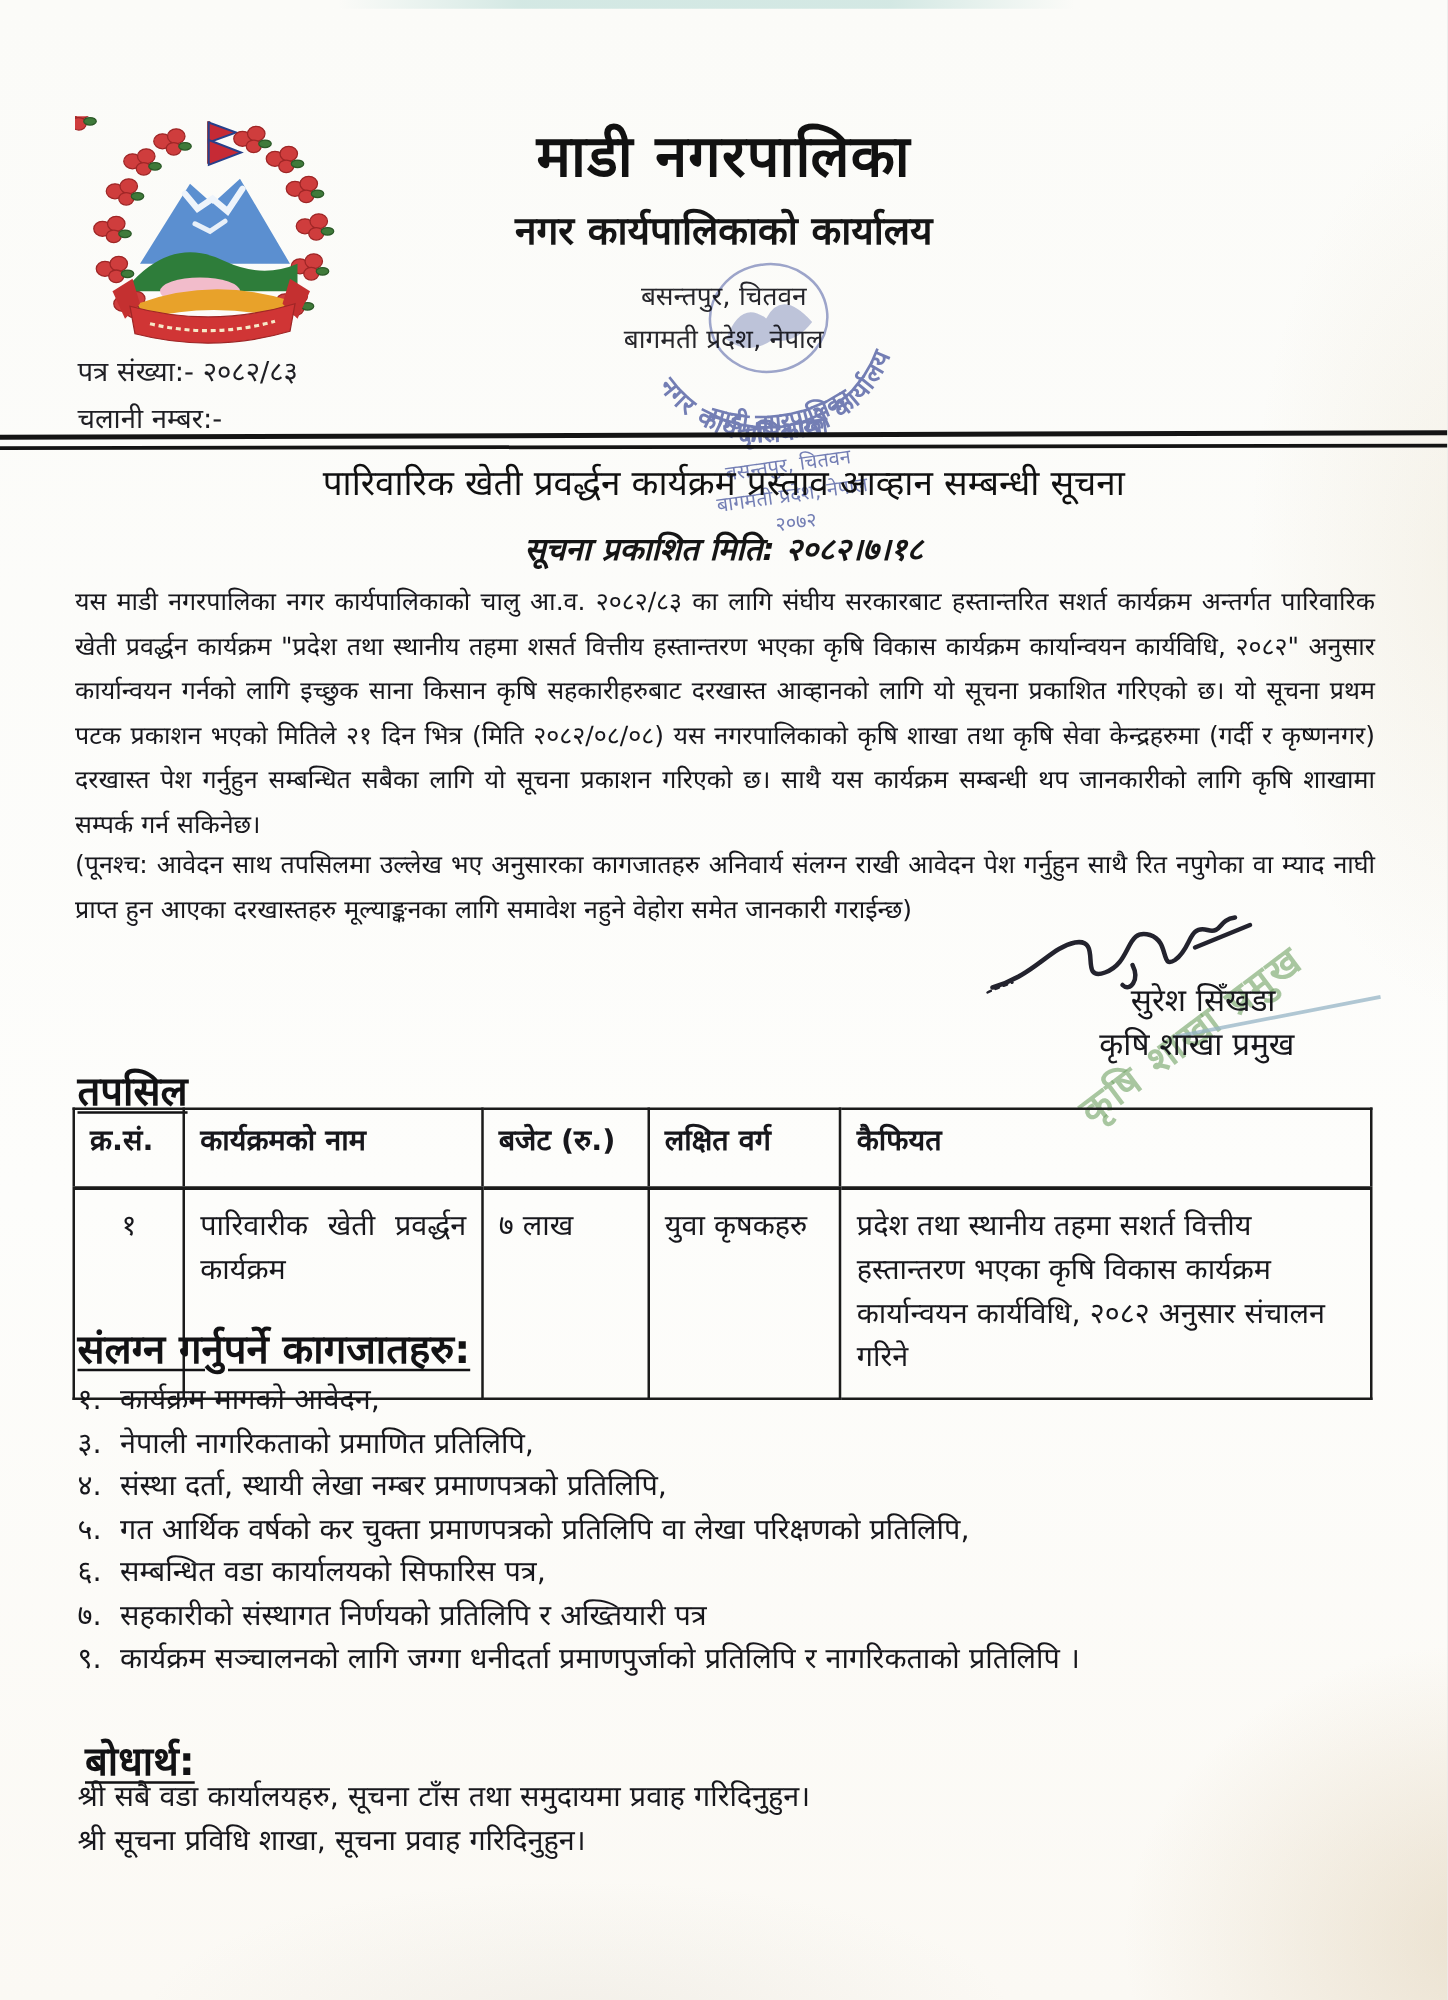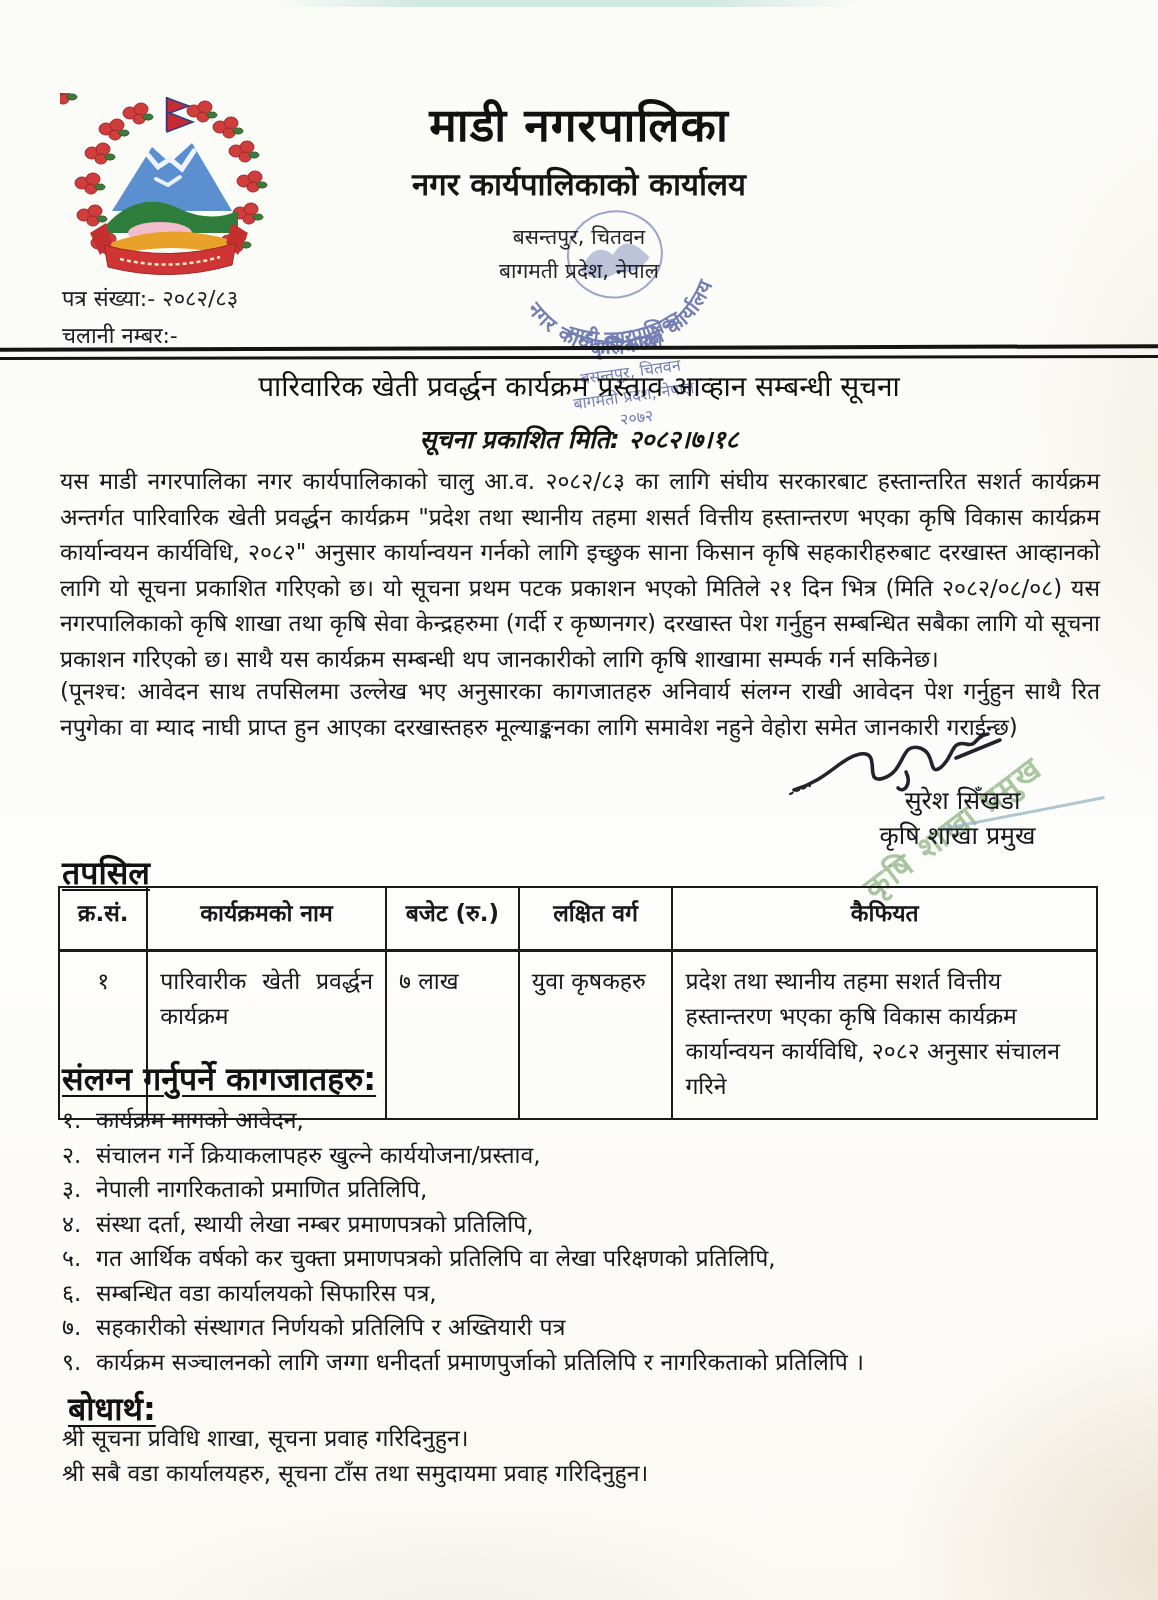--- a/index.html
+++ b/index.html
@@ -24,35 +24,35 @@
   .addr2{top:256px;}
   .logo{left:60px;top:93px;width:218px;height:192px;}
   .meta{left:62px;top:280px;font-size:22px;line-height:37px;color:#1f1f24;}
   .stamp{left:503px;top:196px;width:238px;height:232px;transform:rotate(-8deg);
     mix-blend-mode:multiply;opacity:0.88;}
   .rule{left:0;right:0;background:#141414;}
   .rule1{top:346px;height:4px;transform:rotate(-0.18deg);}
   .rule2{top:356px;height:3px;transform:rotate(-0.1deg);}
   .notice-title{top:366px;font-size:28px;font-weight:normal;color:#101010;}
   .notice-date{top:421px;font-size:25px;font-weight:bold;font-style:italic;color:#151515;text-align:center;}
-  .body-par{left:60px;width:1040px;font-size:23px;line-height:35.5px;text-align:justify;color:#17171c;}
+  .body-par{left:60px;width:1040px;font-size:20px;line-height:35.5px;text-align:justify;color:#17171c;}
   .p1{top:464px;}
   .p2{top:674px;}
   .sig-scribble{left:788px;top:728px;width:245px;height:78px;}
   .sig-name{left:855px;top:782px;width:215px;text-align:center;font-size:25px;font-weight:500;color:#17171c;}
   .sig-title{left:850px;top:817px;width:215px;text-align:center;font-size:25px;color:#17171c;}
   .green-stamp{left:822px;top:806px;width:260px;text-align:center;font-size:31px;font-weight:bold;
     color:rgba(116,165,104,0.62);letter-spacing:2px;transform:rotate(-37deg);transform-origin:50% 50%;}
   .pen-line{left:938px;top:812px;width:168px;height:3px;background:rgba(150,180,198,0.75);transform:rotate(-11deg);}
   .sec-head{font-size:32px;font-weight:bold;color:#121214;
     text-decoration:underline;text-underline-offset:5px;text-decoration-thickness:2px;}
   .tapasil{left:62px;top:850px;}
   .sched{left:58px;top:886px;width:1040px;border-collapse:collapse;font-size:23px;color:#17171c;}
   .sched th,.sched td{border:2.6px solid #1b1b1b;vertical-align:top;padding:8px 12px;line-height:35px;}
-  .sched th{font-weight:bold;text-align:center;padding-bottom:18px;border-bottom-width:3.4px;}
+  .sched th{font-weight:bold;text-align:left;padding-bottom:18px;border-bottom-width:3.4px;}
   .sched td{padding-top:12px;padding-bottom:14px;height:108px;}
   .cell-sn{text-align:center;}
   .cell-name{text-align:justify;padding-right:26px;margin-left:48px;}
   .docs-head{left:62px;top:1056px;}
   .docs-list{left:62px;top:1103px;width:1000px;font-size:23px;line-height:34.5px;color:#17171c;}
   .doc-item{white-space:nowrap;}
   .doc-no{display:inline-block;min-width:34px;}
   .cc-head{left:68px;top:1386px;}
   .cc-list{left:62px;top:1421px;width:1000px;font-size:23px;line-height:35px;color:#17171c;}
 </style>
@@ -195,27 +195,26 @@
         <td>७ लाख</td>
         <td>युवा कृषकहरु</td>
         <td>प्रदेश तथा स्थानीय तहमा सशर्त वित्तीय हस्तान्तरण भएका कृषि विकास कार्यक्रम कार्यान्वयन कार्यविधि, २०८२ अनुसार संचालन गरिने</td>
       </tr>
     </tbody>
   </table>
 
   <div class="abs sec-head docs-head">संलग्न गर्नुपर्ने कागजातहरु:</div>
   <div class="abs docs-list">
     <div class="doc-item"><span class="doc-no">१.</span><span>कार्यक्रम मागको आवेदन,</span></div>
-    <div class="doc-item"><span class="doc-no">२.</span><span>संचालन गर्ने क्रियाकलापहरु खुल्ने कार्ययोजना/प्रस्ताव,</span></div>
     <div class="doc-item"><span class="doc-no">३.</span><span>नेपाली नागरिकताको प्रमाणित प्रतिलिपि,</span></div>
     <div class="doc-item"><span class="doc-no">४.</span><span>संस्था दर्ता, स्थायी लेखा नम्बर प्रमाणपत्रको प्रतिलिपि,</span></div>
     <div class="doc-item"><span class="doc-no">५.</span><span>गत आर्थिक वर्षको कर चुक्ता प्रमाणपत्रको प्रतिलिपि वा लेखा परिक्षणको प्रतिलिपि,</span></div>
     <div class="doc-item"><span class="doc-no">६.</span><span>सम्बन्धित वडा कार्यालयको सिफारिस पत्र,</span></div>
     <div class="doc-item"><span class="doc-no">७.</span><span>सहकारीको संस्थागत निर्णयको प्रतिलिपि र अख्तियारी पत्र</span></div>
     <div class="doc-item"><span class="doc-no">९.</span><span>कार्यक्रम सञ्चालनको लागि जग्गा धनीदर्ता प्रमाणपुर्जाको प्रतिलिपि र नागरिकताको प्रतिलिपि ।</span></div>
   </div>
 
   <div class="abs sec-head cc-head">बोधार्थ:</div>
   <div class="abs cc-list">
+    <div>श्री सबै वडा कार्यालयहरु, सूचना टाँस तथा समुदायमा प्रवाह गरिदिनुहुन।</div>
     <div>श्री सूचना प्रविधि शाखा, सूचना प्रवाह गरिदिनुहुन।</div>
-    <div>श्री सबै वडा कार्यालयहरु, सूचना टाँस तथा समुदायमा प्रवाह गरिदिनुहुन।</div>
   </div>
 </div>
 
 </body></html>

